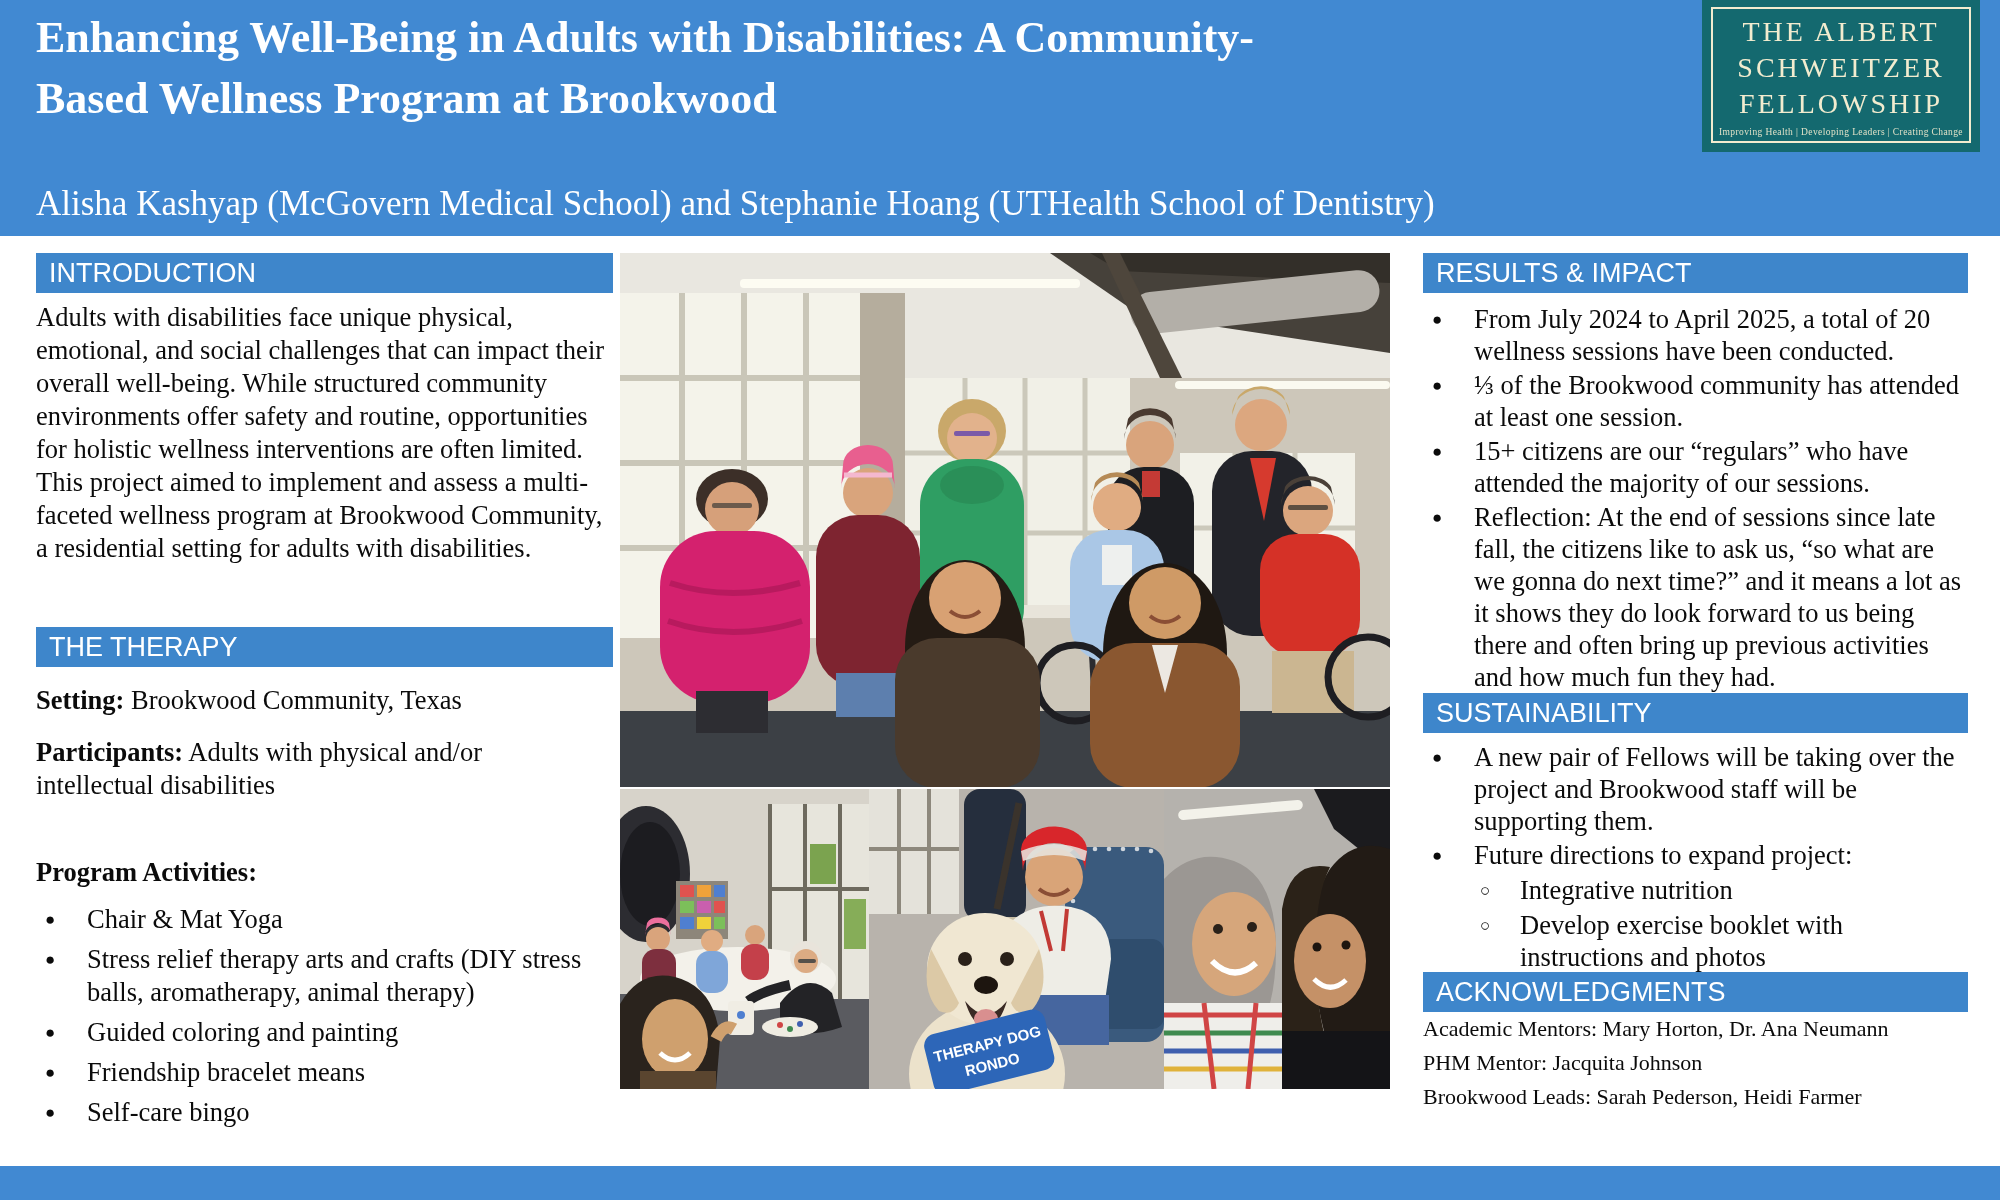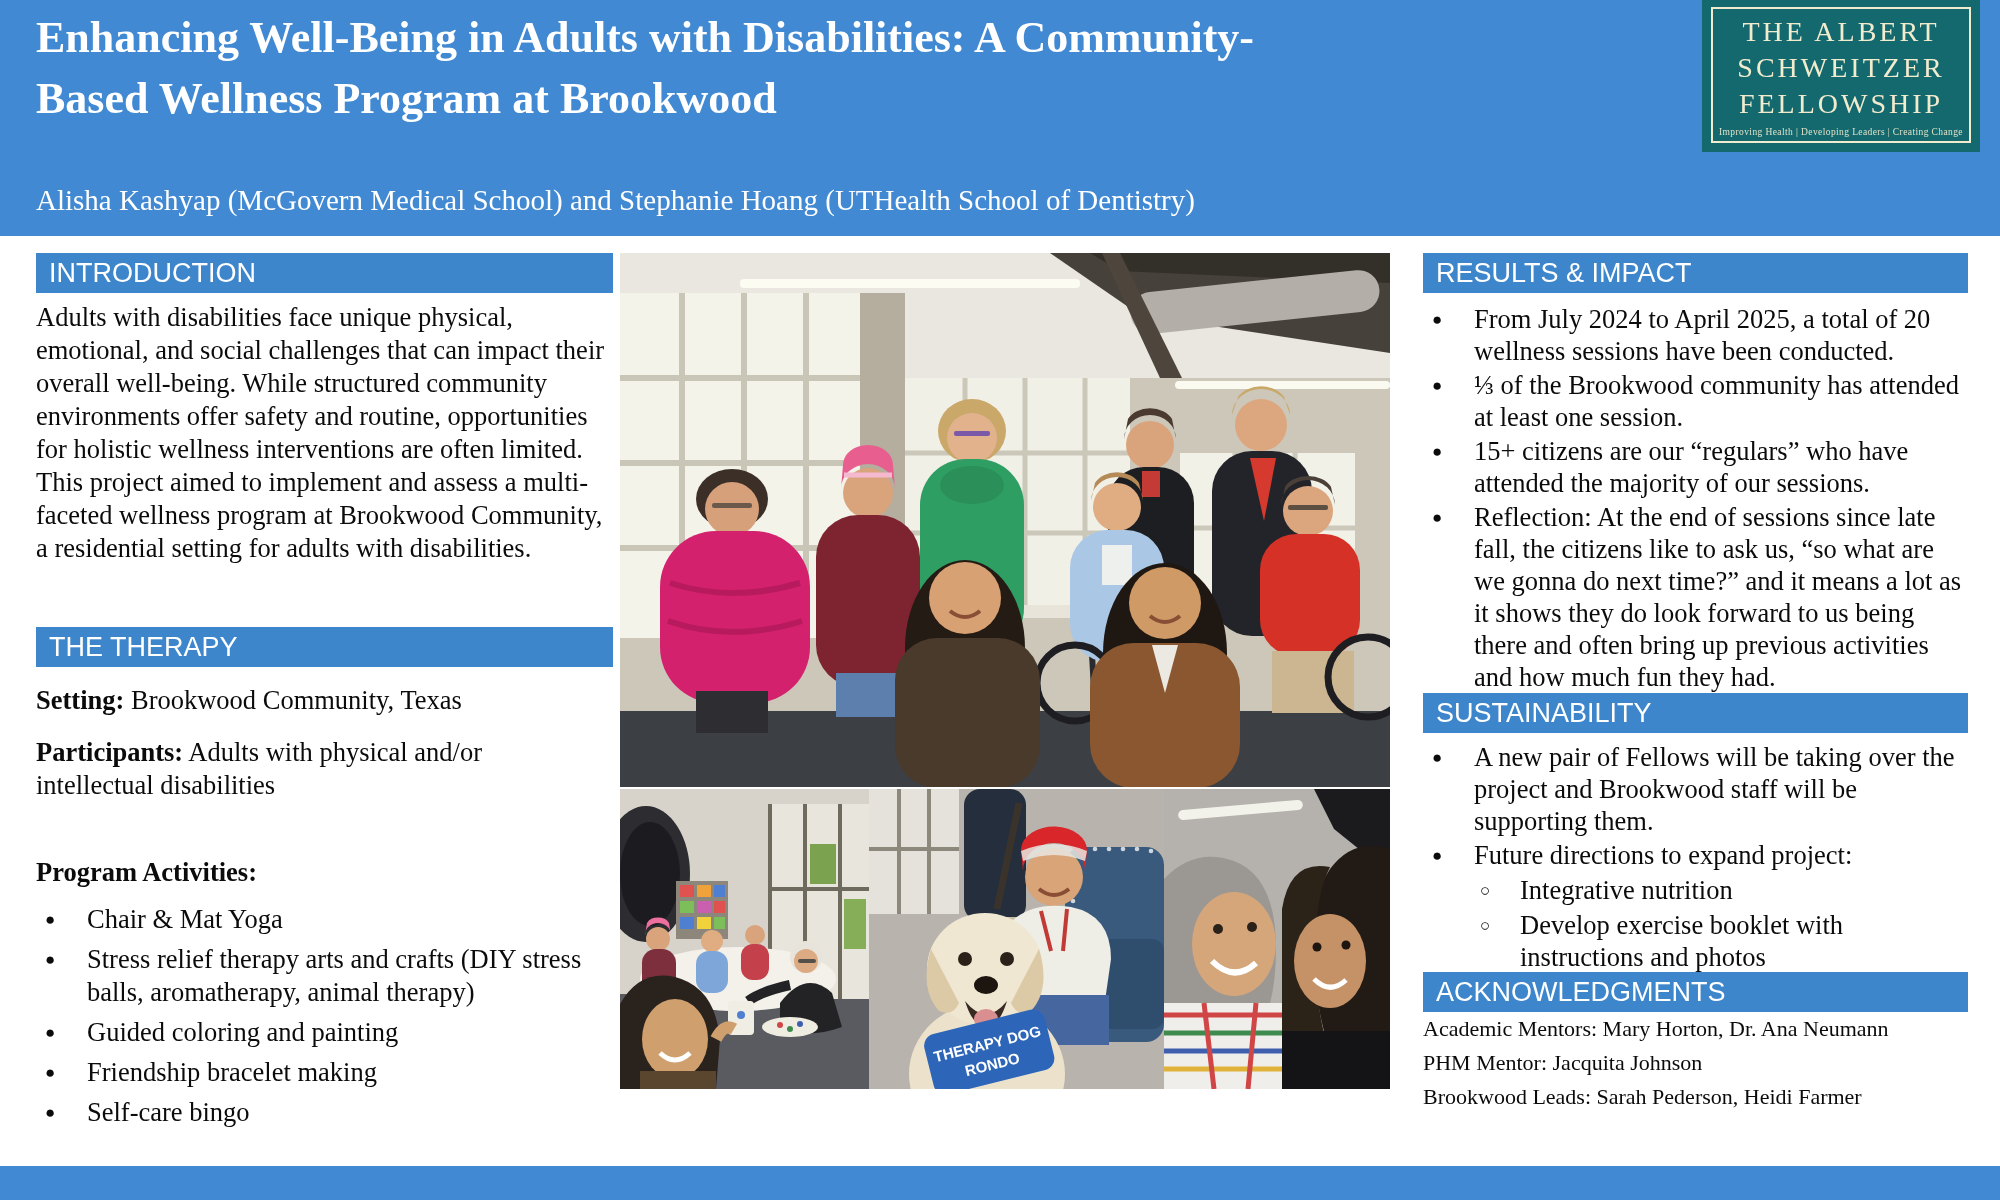--- a/index.html
+++ b/index.html
@@ -6,21 +6,21 @@
     --header_blue:#4189D2; --banner_blue:#3E86CB; --footer_blue:#4189D2;
     --logo_teal:#14696F; --logo_cream:#F2ECCF; --text_black:#0B0B0B; --page_bg:#FFFFFF;
   }
   html,body{margin:0;padding:0;background:#888;}
   .poster{position:relative;width:2000px;height:1200px;background:var(--page_bg);
     overflow:hidden;font-family:"Liberation Serif",serif;color:var(--text_black);}
   
   .header{position:absolute;left:0;top:0;width:2000px;height:236px;background:var(--header_blue);}
   .title{position:absolute;left:36px;top:8px;width:1330px;color:#fff;font-weight:bold;
     font-size:44px;line-height:1.38;}
-  .authors{position:absolute;left:36px;top:184px;color:#fff;font-size:29px;white-space:nowrap;}
+  .authors{position:absolute;left:36px;top:184px;color:#fff;font-size:35px;white-space:nowrap;}
   .logo{position:absolute;top:0;right:20px;width:278px;height:152px;background:var(--logo_teal);}
   .logo-inner{position:absolute;left:9px;right:9px;top:7px;bottom:9px;border:2px solid var(--logo_cream);
     display:flex;flex-direction:column;align-items:center;justify-content:center;}
   .logo-line{color:var(--logo_cream);font-size:28px;letter-spacing:3px;line-height:36px;white-space:nowrap;}
   .logo-tagline{color:var(--logo_cream);font-size:9.5px;letter-spacing:.4px;margin-top:5px;white-space:nowrap;opacity:.92;}
   
   .banner{position:absolute;background:var(--banner_blue);color:#fff;
     font-family:"Liberation Sans",sans-serif;font-weight:normal;font-size:27px;line-height:40px;
     height:40px;padding-left:13px;box-sizing:border-box;}
   #banner-intro{left:36px;top:253px;width:577px;}
@@ -94,21 +94,21 @@
     <div class="li">
         <span class="dot">●</span>
         <span class="txt">Stress relief therapy arts and crafts (DIY stress balls, aromatherapy, animal therapy)</span>
       </div>
     <div class="li">
         <span class="dot">●</span>
         <span class="txt">Guided coloring and painting</span>
       </div>
     <div class="li">
         <span class="dot">●</span>
-        <span class="txt">Friendship bracelet making</span>
+        <span class="txt">Friendship bracelet means</span>
       </div>
     <div class="li">
         <span class="dot">●</span>
         <span class="txt">Self-care bingo</span>
       </div>
   </div>
 
   <div class="photo" id="photo-main">
     <svg viewBox="0 0 770 534" preserveAspectRatio="none">
       <rect width="770" height="534" fill="#cdc7ba"></rect>

